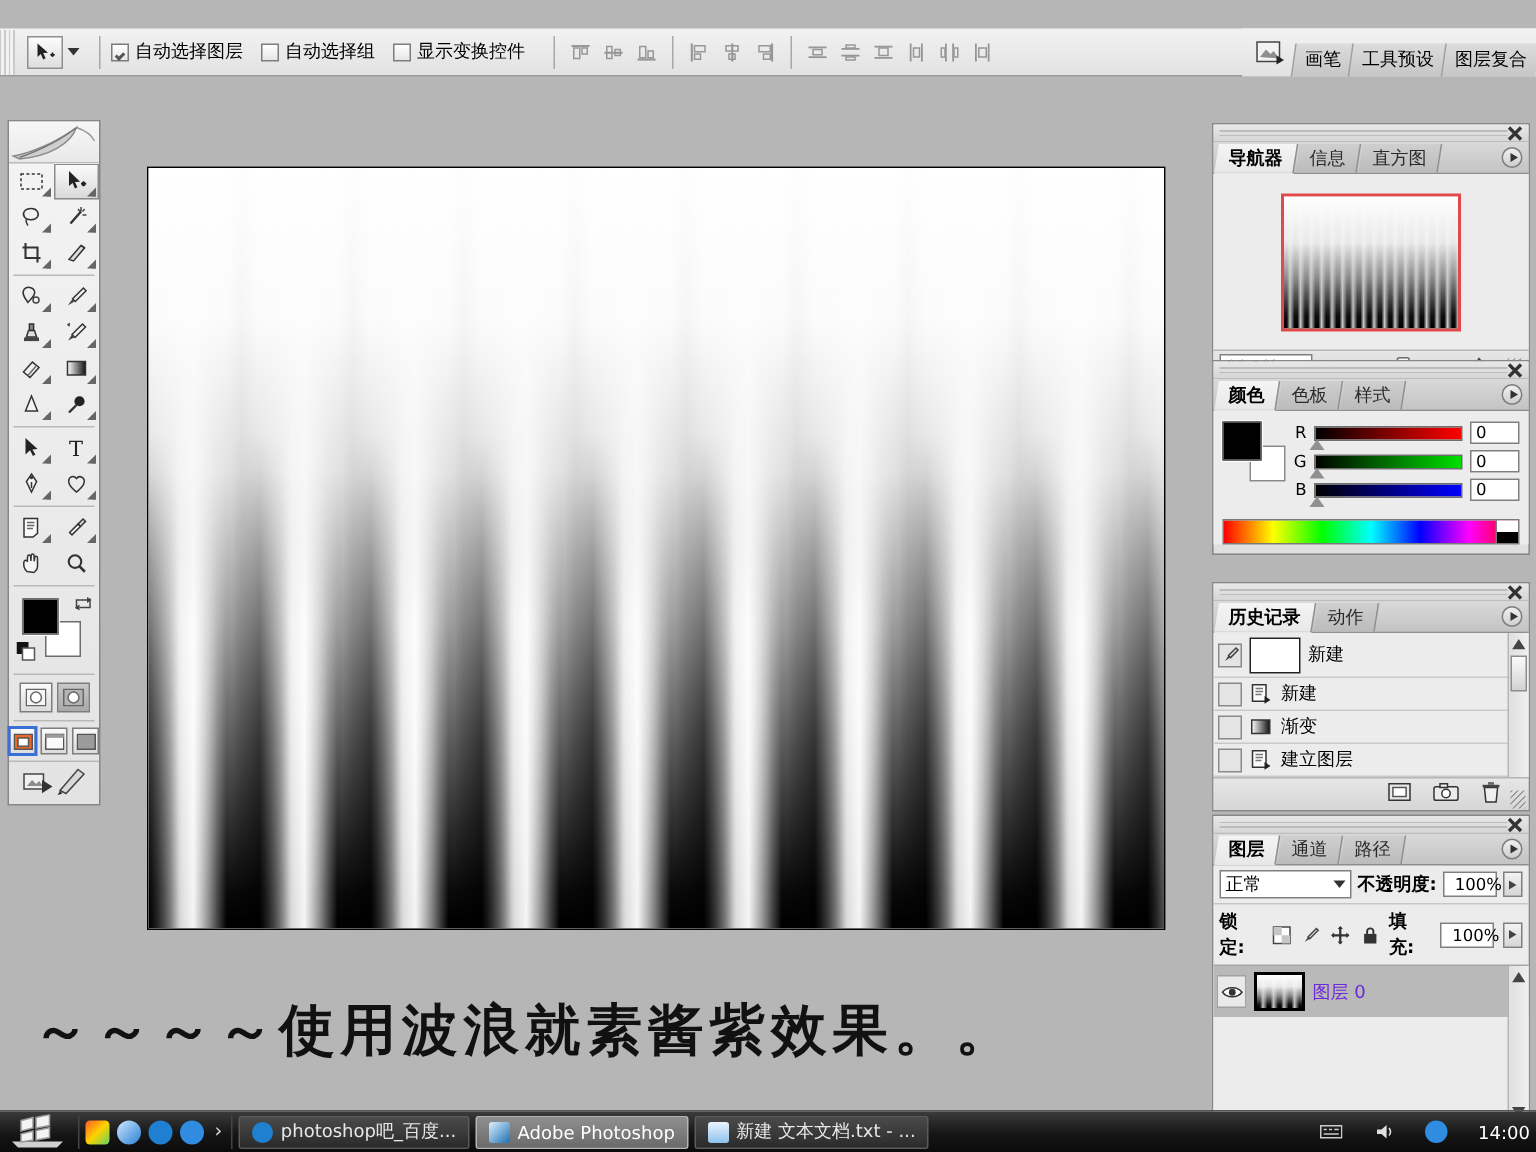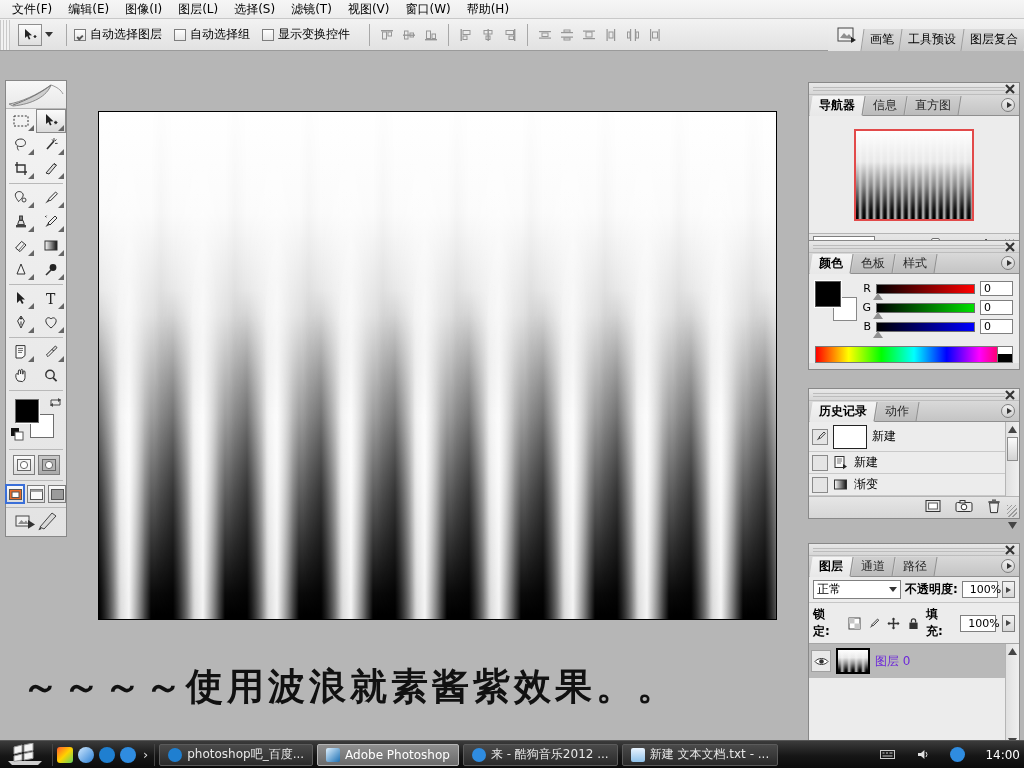--- a/index.html
+++ b/index.html
@@ -355,31 +355,20 @@
   .mini-stripes { position:absolute; inset:0;
     background: repeating-linear-gradient(to right, rgba(255,255,255,0) 0 2px, rgba(255,255,255,.8) 4px, rgba(255,255,255,0) 7px);
     -webkit-mask-image: linear-gradient(to bottom, rgba(0,0,0,.2), rgba(0,0,0,1));
     mask-image: linear-gradient(to bottom, rgba(0,0,0,.2), rgba(0,0,0,1)); }
 </style>
 </head>
 <body>
 
 <div id="app">
 
-  <div class="menubar">
-    <div class="mi">文件(F)</div>
-    <div class="mi">编辑(E)</div>
-    <div class="mi">图像(I)</div>
-    <div class="mi">图层(L)</div>
-    <div class="mi">选择(S)</div>
-    <div class="mi">滤镜(T)</div>
-    <div class="mi">视图(V)</div>
-    <div class="mi">窗口(W)</div>
-    <div class="mi">帮助(H)</div>
-  </div>
 
   <div class="optionsbar">
     <div class="opt-grip"></div>
     <div class="tool-indicator">
       <div class="btn">
         <svg width="16" height="16" viewBox="0 0 16 16">
             <path d="M3 2 L3 11 L5.2 9 L6.8 12.6 L8.4 11.9 L6.8 8.4 L10 8.2 Z" fill="#222"></path>
             <path d="M11.5 9.5 h3 M13 8 v3 M12.2 8.8 l1.6 1.6 M13.8 8.8 l-1.6 1.6" stroke="#222" stroke-width="0.9" fill="none"></path>
           </svg>
       </div>
@@ -867,20 +856,31 @@
                 <linearGradient id="hg" x1="0" x2="1">
                   <stop offset="0" stop-color="#fff"></stop>
                   <stop offset="1" stop-color="#111"></stop>
                 </linearGradient>
               </defs>
               <rect x="1.5" y="3" width="12" height="9" fill="url(#hg)" stroke="#333"></rect>
             </svg>
         </div>
         <div class="hist-label">渐变</div>
       </div>
+      <div class="hist-row">
+        <div class="hist-check"></div>
+        <div class="hist-icon">
+          <svg width="15" height="15">
+              <rect x="2" y="1.5" width="9" height="11" fill="#fafafa" stroke="#333"></rect>
+              <path d="M4 4h5M4 6h5M4 8h4" stroke="#777"></path>
+              <path d="M10 9 l4 2.6 -4 2.6z" fill="#222"></path>
+            </svg>
+        </div>
+        <div class="hist-label">建立图层</div>
+      </div>
       <div class="hist-scroll">
         <div class="sb-arrow">
           <svg width="9" height="7">
               <path d="M4.5 0 L9 7 H0z" fill="#444"></path>
             </svg>
         </div>
         <div class="sb-thumb"></div>
         <div style="height:56px"></div>
         <div class="sb-arrow">
           <svg width="9" height="7">
@@ -1077,24 +1077,20 @@
 
     <div class="task-btn">
       <div class="tb-ico" style="background:#1f7fd0;border-radius:50%"></div>
       <span>photoshop吧_百度...</span>
     </div>
     <div class="task-btn active">
       <div class="tb-ico" style="background:linear-gradient(135deg,#dff1ff,#1b6fb3)"></div>
       <span>Adobe Photoshop</span>
     </div>
     <div class="task-btn">
-      <div class="tb-ico" style="background:#2f8ce0;border-radius:50%"></div>
-      <span>来 - 酷狗音乐2012 ...</span>
-    </div>
-    <div class="task-btn">
       <div class="tb-ico" style="background:linear-gradient(#eaf4ff,#8fc2ea)"></div>
       <span>新建 文本文档.txt - ...</span>
     </div>
 
     <div class="tray">
       <div class="tray-ico">
         <svg width="15" height="11">
             <rect x="0.5" y="1.5" width="14" height="8" fill="none" stroke="#ccc"></rect>
             <path d="M2.5 4h2M6 4h2M9.5 4h3M2.5 7h10" stroke="#ccc"></path>
           </svg>

